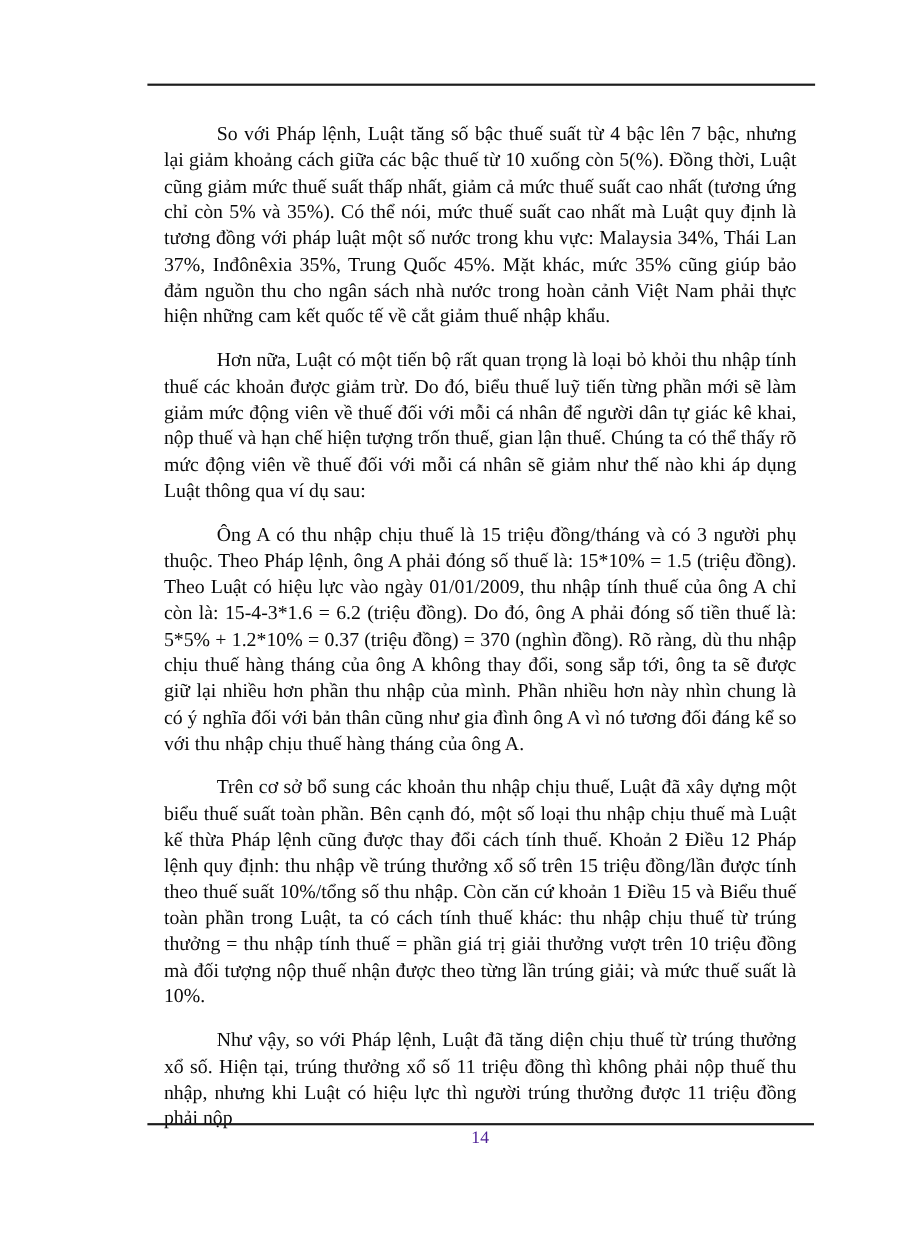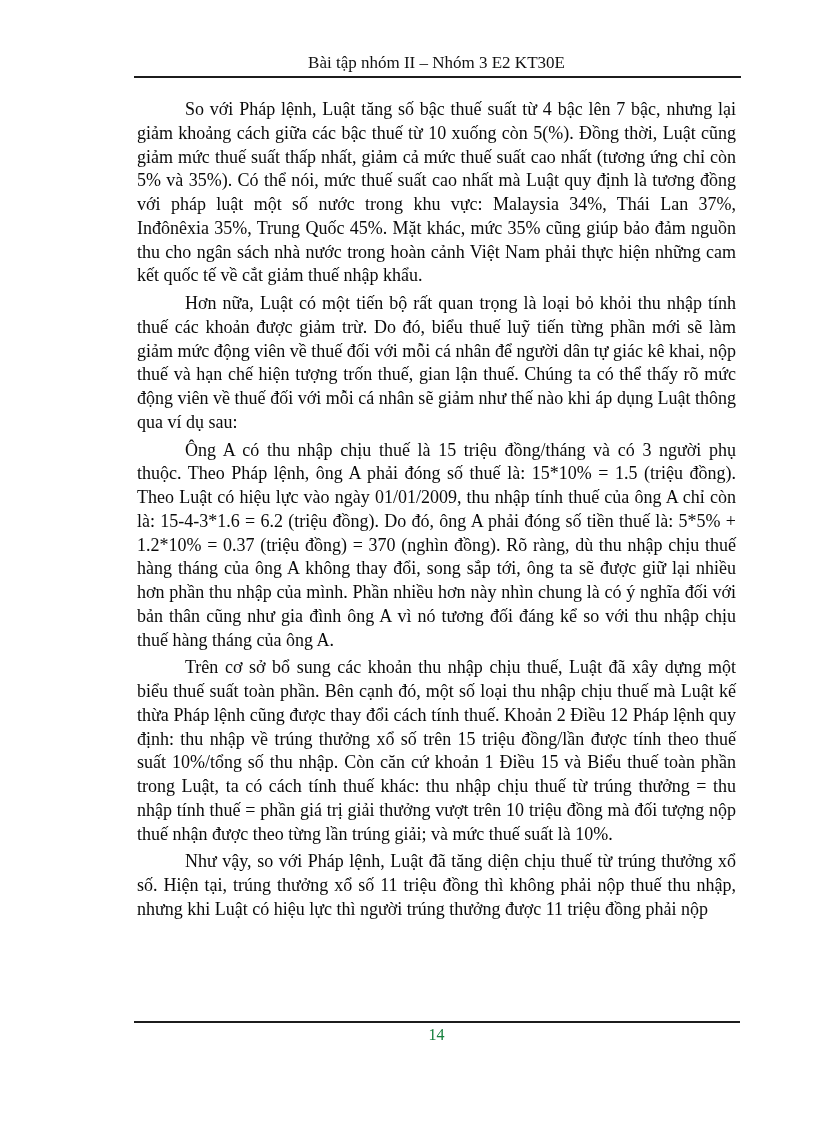--- a/index.html
+++ b/index.html
@@ -39,21 +39,21 @@
     position: absolute;
     top: 94px;
     left: 133px;
     width: 607px;
     font-size: 18px;
     line-height: 23.75px;
     text-align: justify;
     color: #0a0a0a;
   }
   .body-text p {
-    margin: 4px;
+    margin: 16px;
     padding: 0;
   }
   .para.indented {
     text-indent: 48px;
   }
   .para.list {
     text-indent: 20px;
   }
   .para.list .dash {
     display: inline-block;
@@ -68,29 +68,28 @@
     height: 0;
     border-top: 2px solid #1c1c1c;
   }
   .page-number {
     position: absolute;
     top: 1026px;
     left: 133px;
     width: 607px;
     text-align: center;
     font-size: 16px;
-    color: #15803d;
+    color: #4c1d95;
   }
 </style>
 </head>
 <body>
 
 <div class="page">
 
-  <div class="header-title">Bài tập nhóm II – Nhóm 3 E2 KT30E</div>
 
   <div class="header-rule"></div>
 
   <div class="body-text">
 
     <p class="para indented">So với Pháp lệnh, Luật tăng số bậc thuế suất từ 4 bậc lên 7 bậc, nhưng lại giảm khoảng cách giữa các bậc thuế từ 10 xuống còn 5(%). Đồng thời, Luật cũng giảm mức thuế suất thấp nhất, giảm cả mức thuế suất cao nhất (tương ứng chỉ còn 5% và 35%). Có thể nói, mức thuế suất cao nhất mà Luật quy định là tương đồng với pháp luật một số nước trong khu vực: Malaysia 34%, Thái Lan 37%, Inđônêxia 35%, Trung Quốc 45%. Mặt khác, mức 35% cũng giúp bảo đảm nguồn thu cho ngân sách nhà nước trong hoàn cảnh Việt Nam phải thực hiện những cam kết quốc tế về cắt giảm thuế nhập khẩu.</p>
 
     <p class="para indented">Hơn nữa, Luật có một tiến bộ rất quan trọng là loại bỏ khỏi thu nhập tính thuế các khoản được giảm trừ. Do đó, biểu thuế luỹ tiến từng phần mới sẽ làm giảm mức động viên về thuế đối với mỗi cá nhân để người dân tự giác kê khai, nộp thuế và hạn chế hiện tượng trốn thuế, gian lận thuế. Chúng ta có thể thấy rõ mức động viên về thuế đối với mỗi cá nhân sẽ giảm như thế nào khi áp dụng Luật thông qua ví dụ sau:</p>
 
     <p class="para indented">Ông A có thu nhập chịu thuế là 15 triệu đồng/tháng và có 3 người phụ thuộc. Theo Pháp lệnh, ông A phải đóng số thuế là: 15*10% = 1.5 (triệu đồng). Theo Luật có hiệu lực vào ngày 01/01/2009, thu nhập tính thuế của ông A chỉ còn là: 15-4-3*1.6 = 6.2 (triệu đồng). Do đó, ông A phải đóng số tiền thuế là: 5*5% + 1.2*10% = 0.37 (triệu đồng) = 370 (nghìn đồng). Rõ ràng, dù thu nhập chịu thuế hàng tháng của ông A không thay đổi, song sắp tới, ông ta sẽ được giữ lại nhiều hơn phần thu nhập của mình. Phần nhiều hơn này nhìn chung là có ý nghĩa đối với bản thân cũng như gia đình ông A vì nó tương đối đáng kể so với thu nhập chịu thuế hàng tháng của ông A.</p>

